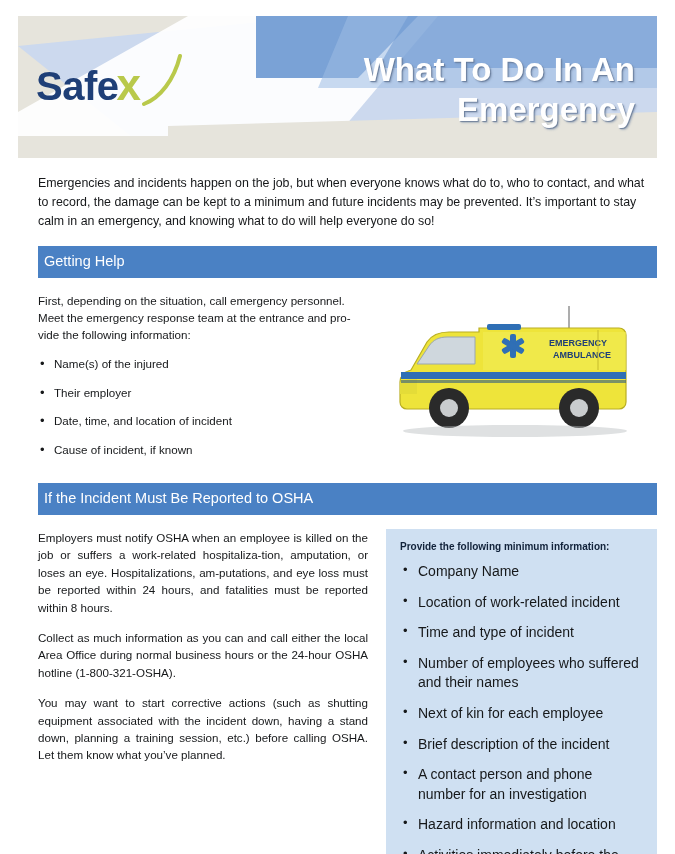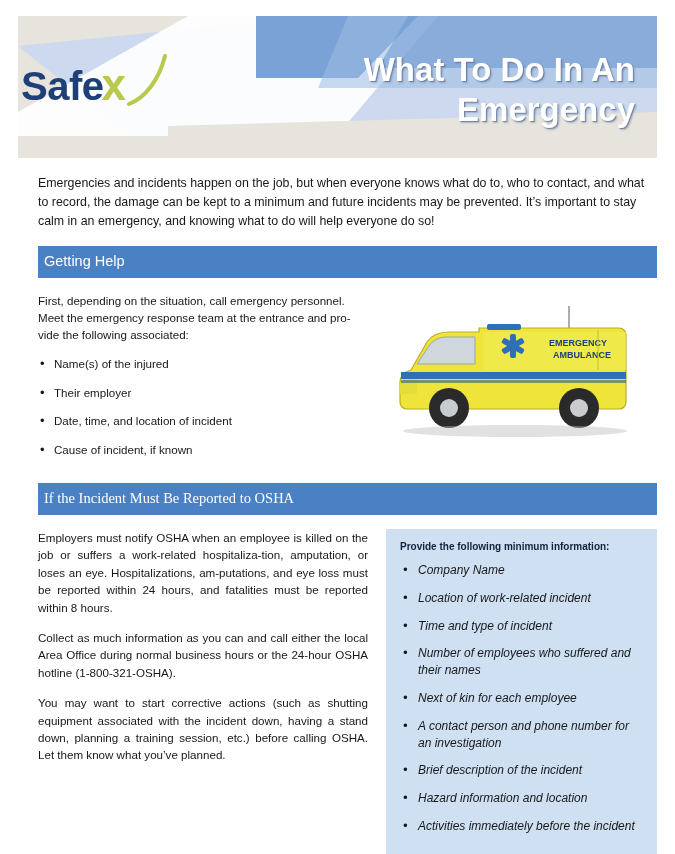--- a/index.html
+++ b/index.html
@@ -34,21 +34,21 @@
   }
   .header-svg {
     position: absolute;
     inset: 0;
     width: 100%;
     height: 100%;
     display: block;
   }
   .logo {
     position: absolute;
-    left: 3px;
+    left: 18px;
     top: 44px;
     font-size: 40px;
     font-weight: bold;
     letter-spacing: -0.5px;
     color: #1f3f77;
     font-family: "Liberation Sans", sans-serif;
     z-index: 5;
   }
   .logo .x {
     color: #b9c94b;
@@ -172,25 +172,24 @@
     color: #11223a;
   }
   .osha-box ul {
     margin: 0;
     padding: 0;
     list-style: none;
   }
   .osha-box li {
     position: relative;
     padding-left: 18px;
-    font-size: 12px;
+    font-size: 14px;
     line-height: 1.4;
     margin-bottom: 11px;
     color: #16181a;
-    font-style: italic;
   }
   .osha-box li::before {
     content: "•";
     position: absolute;
     left: 3px;
     top: -1px;
     font-size: 13px;
     color: #16181a;
   }
 </style>
@@ -219,21 +218,21 @@
     </div>
 
     <div class="header-title">What To Do In An Emergency</div>
   </div>
 
   <div class="intro">Emergencies and incidents happen on the job, but when everyone knows what do to, who to contact, and what to record, the damage can be kept to a minimum and future incidents may be prevented. It’s important to stay calm in an emergency, and knowing what to do will help everyone do so!</div>
 
   <div class="section-bar full">Getting Help</div>
 
   <div class="help-wrap">
-    <div class="help-text">First, depending on the situation, call emergency personnel. Meet the emergency response team at the entrance and pro-vide the following associated:</div>
+    <div class="help-text">First, depending on the situation, call emergency personnel. Meet the emergency response team at the entrance and pro-vide the following information:</div>
     <ul class="bullets">
       <li>Name(s) of the injured</li>
       <li>Their employer</li>
       <li>Date, time, and location of incident</li>
       <li>Cause of incident, if known</li>
     </ul>
 
     <svg class="ambulance" viewBox="0 0 270 150">
 
       <line x1="186" y1="8" x2="186" y2="34" stroke="#8a8a8a" stroke-width="1.4"></line>
@@ -266,38 +265,38 @@
       <circle cx="66" cy="110" r="9" fill="#c9ccce"></circle>
       <circle cx="196" cy="110" r="20" fill="#2a2a2a"></circle>
       <circle cx="196" cy="110" r="9" fill="#c9ccce"></circle>
 
       <ellipse cx="132" cy="133" rx="112" ry="6" fill="#b9bcbe" opacity="0.45"></ellipse>
 
       <rect x="104" y="26" width="34" height="6" rx="2" fill="#2f6fb5"></rect>
     </svg>
   </div>
 
-  <div class="section-bar full" style="margin-top:24px;font-family:Liberation Serif, serif;">If the Incident Must Be Reported to OSHA</div>
+  <div class="section-bar full" style="margin-top:24px;">If the Incident Must Be Reported to OSHA</div>
 
   <div class="osha-wrap">
     <div class="osha-left">
       <p>Employers must notify OSHA when an employee is killed on the job or suffers a work-related hospitaliza-tion, amputation, or loses an eye. Hospitalizations, am-putations, and eye loss must be reported within 24 hours, and fatalities must be reported within 8 hours.</p>
       <p>Collect as much information as you can and call either the local Area Office during normal business hours or the 24-hour OSHA hotline (1-800-321-OSHA).</p>
       <p>You may want to start corrective actions (such as shutting equipment associated with the incident down, having a stand down, planning a training session, etc.) before calling OSHA. Let them know what you’ve planned.</p>
     </div>
 
     <div class="osha-box">
       <h4>Provide the following minimum information:</h4>
       <ul>
         <li>Company Name</li>
         <li>Location of work-related incident</li>
         <li>Time and type of incident</li>
         <li>Number of employees who suffered and their names</li>
         <li>Next of kin for each employee</li>
+        <li>Brief description of the incident</li>
         <li>A contact person and phone number for an investigation</li>
-        <li>Brief description of the incident</li>
         <li>Hazard information and location</li>
         <li>Activities immediately before the incident</li>
       </ul>
     </div>
   </div>
 
 </div>
 
 </body></html>

